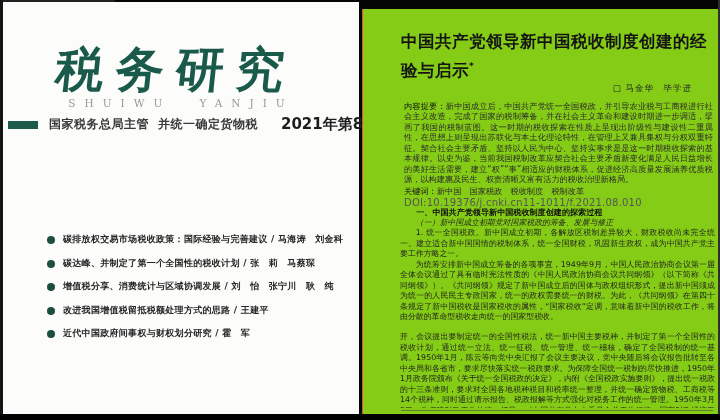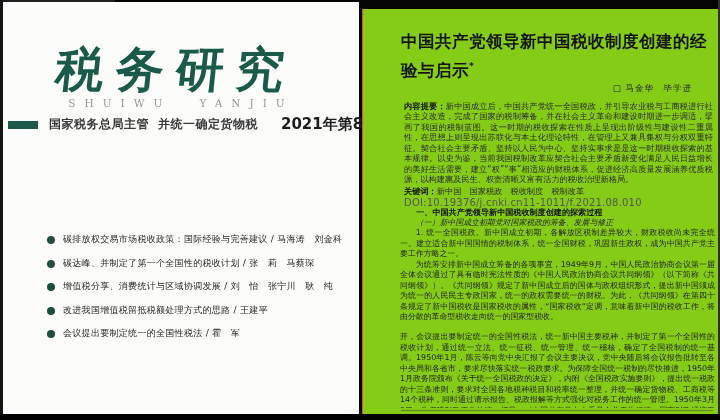--- a/index.html
+++ b/index.html
@@ -39,21 +39,21 @@
     background:#15443a; color:#fff; font-size:6px; line-height:8px;
     padding:1px 3px; margin-left:4px; white-space:nowrap;
   }
   .cover-list { position:absolute; left:44px; right:16px; top:233px; list-style:none; }
   .cover-list li { display:flex; align-items:flex-start; margin-bottom:14px; }
   .bullet {
     width:8px; height:8px; border-radius:50%; background:#1c4f40;
     margin:1px 8px 0 0; flex:none;
   }
   .cover-item-text {
-    font-size:9px; font-weight:400; color:#262626; letter-spacing:0.3px;
+    font-size:9px; font-weight:700; color:#262626; letter-spacing:0.3px;
     line-height:9.5px; white-space:nowrap;
   }
   
   .page-right {
     position:absolute; left:362px; top:9px; width:356px; height:414px;
     background:#84cc16; border-left:1px solid #ef4444;
   }
   .art-title {
     position:absolute; left:38px; right:5px; top:21px;
     font-size:16.5px; font-weight:bold; color:#141414;
@@ -61,21 +61,21 @@
   }
   .art-title sup { font-size:9px; }
   .art-authors {
     position:absolute; right:26px; top:74px; font-size:8.5px; color:#222;
     letter-spacing:1px; white-space:nowrap;
   }
   .art-abstract {
     position:absolute; left:41px; right:5px; top:92px;
     font-size:8.2px; line-height:10.45px; text-align:justify; color:#2b2b2b;
   }
-  .art-abstract b, .art-keywords b { font-weight:bold; color:#111; }
+  .art-abstract b, .art-keywords b { font-weight:normal; color:#111; }
   .art-keywords {
     position:absolute; left:41px; right:5px; top:177px;
     font-size:8.2px; color:#2b2b2b; white-space:nowrap;
   }
   .art-doi {
     position:absolute; left:41px; top:188px; font-size:10px; color:#555;
     letter-spacing:0.2px;
   }
   .art-cols {
     position:absolute; left:37px; right:3px; top:198px; height:201px;
@@ -133,21 +133,21 @@
       <li>
         <span class="bullet"></span>
         <span class="cover-item-text">增值税分享、消费统计与区域协调发展 / 刘　怡　张宁川　耿　纯</span>
       </li>
       <li>
         <span class="bullet"></span>
         <span class="cover-item-text">改进我国增值税留抵税额处理方式的思路 / 王建平</span>
       </li>
       <li>
         <span class="bullet"></span>
-        <span class="cover-item-text">会议提出要制定统一的全国性税法 / 霍　军</span>
+        <span class="cover-item-text">近代中国政府间事权与财权划分研究 / 霍　军</span>
       </li>
     </ul>
   </div>
 
   <div class="page-right">
     <h1 class="art-title"><span>中国共产党领导新中国税收制度创建的经验与启示</span><sup>*</sup></h1>
 
     <div class="art-authors">
       <span>□</span>
       <span>马金华　毕学进</span>

